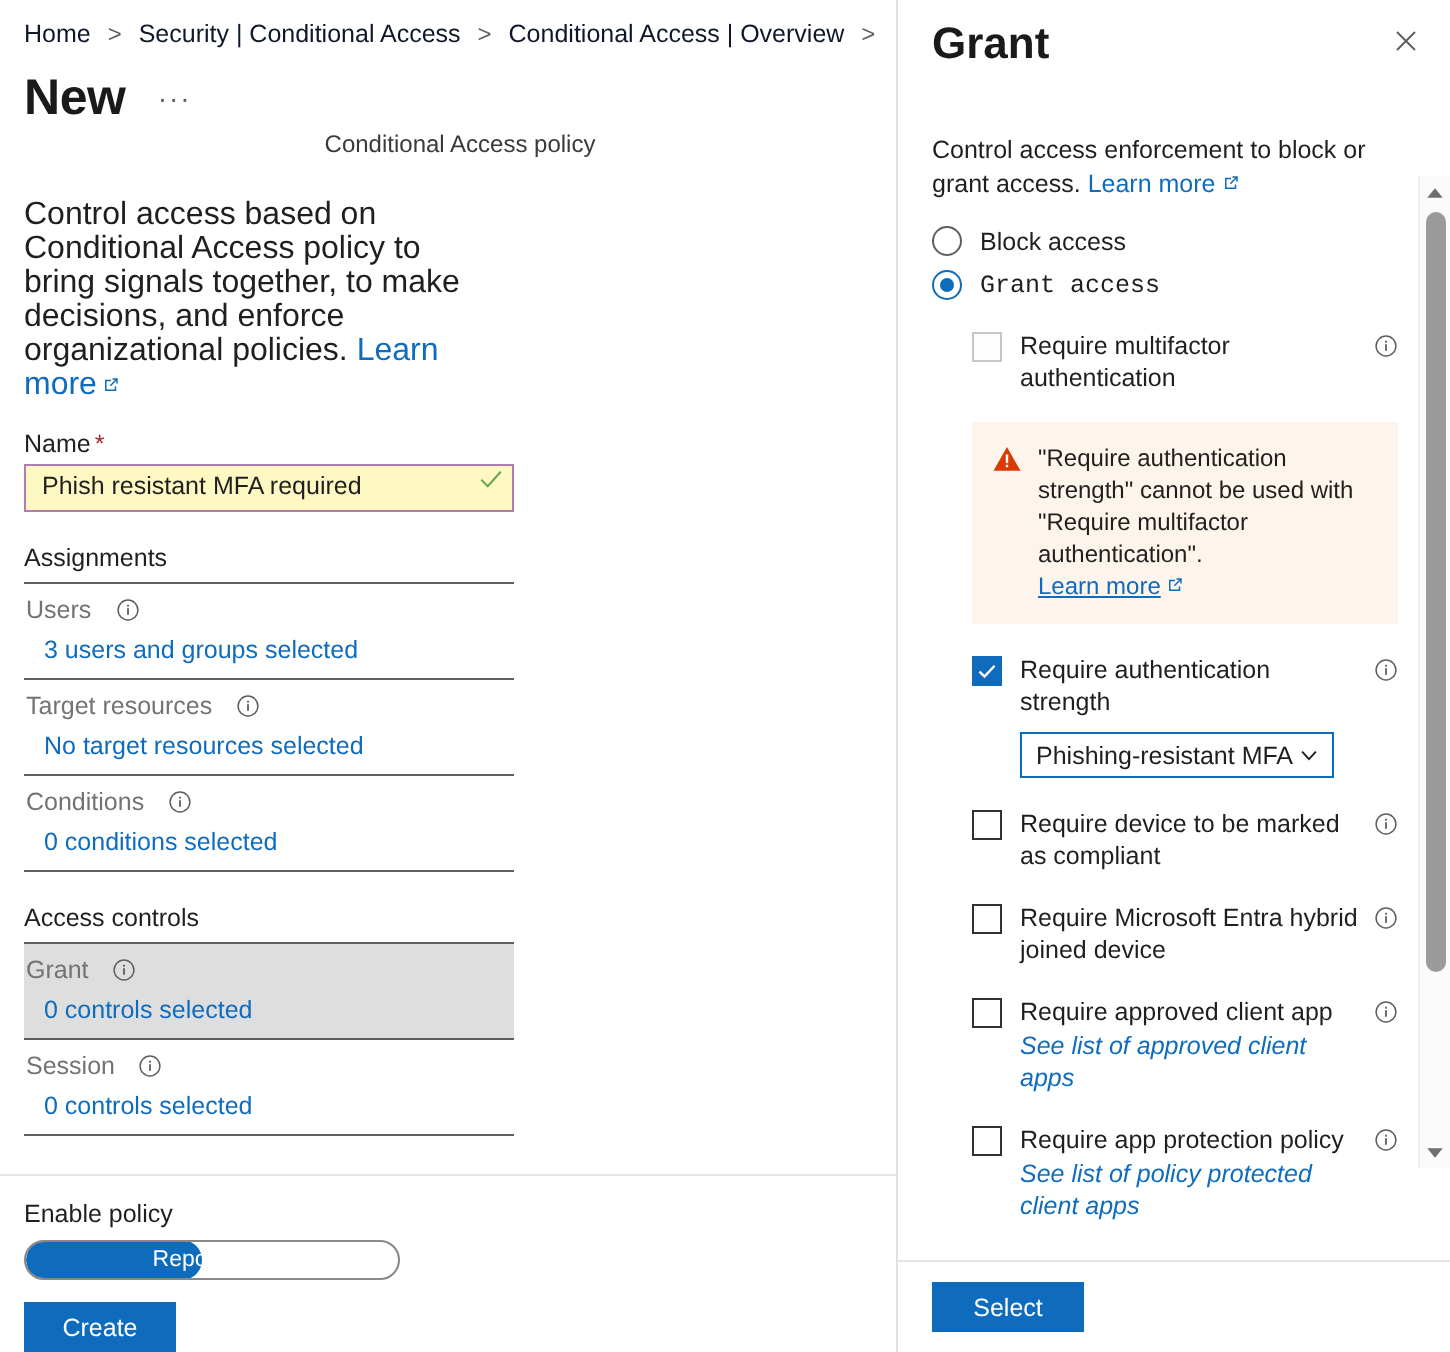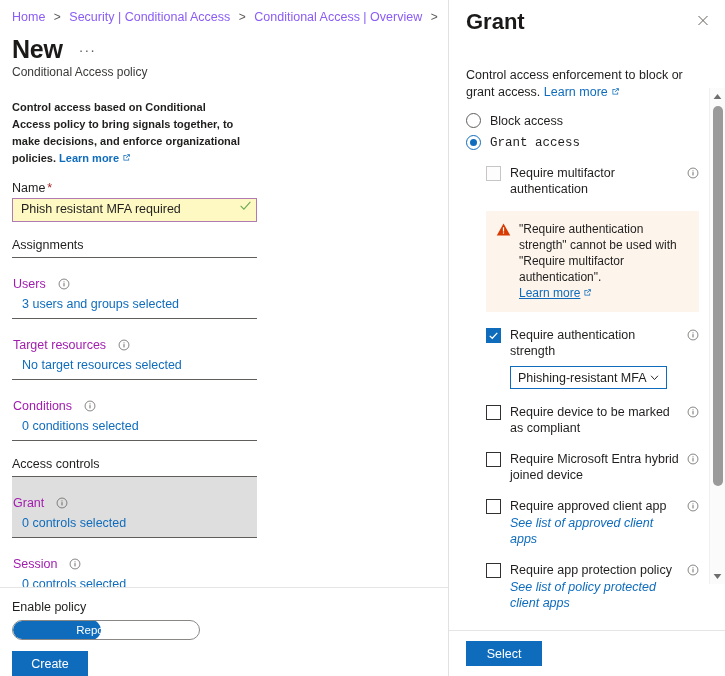--- a/index.html
+++ b/index.html
@@ -22,32 +22,32 @@
     display: flex; flex-direction: column;
   }
   .left-scroll { flex: 1 1 auto; overflow: hidden; padding: 0; }
 
   .breadcrumb {
     padding: 9px 0 0 12px;
     font-size: 12.5px;
     white-space: nowrap;
     line-height: 16px;
   }
-  .bc-link { color: #8b5cf6; cursor: pointer; }
+  .bc-link { color: #0f172a; cursor: pointer; }
   .bc-sep { color: #605e5c; margin: 0 5px; font-size: 12px; }
 
   .title-row { display: flex; align-items: baseline; padding: 9px 0 0 12px; }
   .page-title { font-size: 25px; font-weight: 600; color: #1b1a19; letter-spacing: -.2px; line-height: 30px; }
   .ellipsis-btn {
     margin-left: 16px; color: #605e5c; font-size: 14px; cursor: pointer;
     letter-spacing: 1px; position: relative; top: -3px;
   }
-  .subtitle { padding: 1px 0 0 12px; font-size: 12px; color: #3b3a39; }
-
-  .intro { padding: 20px 12px 0 12px; font-size: 11px; line-height: 17px; color: #201f1e; width: 252px; font-weight: bold; }
+  .subtitle { padding: 1px 0 0 12px; font-size: 12px; color: #3b3a39; text-align: center; }
+
+  .intro { padding: 20px 12px 0 12px; font-size: 16px; line-height: 17px; color: #201f1e; width: 252px; }
   .link { color: #0f6cbd; text-decoration: none; cursor: pointer; }
   .ext-ico { display: inline-block; width: 9px; height: 9px; margin-left: 3px; position: relative; top: 0px; }
 
   .field-label { padding: 14px 12px 3px 12px; font-size: 12.5px; color: #201f1e; }
   .req-star { color: #a4262c; margin-left: 2px; }
 
   .name-input-wrap {
     margin: 0 0 0 12px; width: 245px; height: 24px;
     border: 1px solid #b07bb0; background: #fef9c3;
     display: flex; align-items: flex-start; padding: 0 4px 17px 6px;
@@ -59,21 +59,21 @@
   }
   .check-ok { width: 13px; height: 13px; flex: 0 0 auto; }
 
   .section-head {
     margin: 16px 12px 0 12px; width: 245px;
     font-size: 12.5px; color: #201f1e;
     padding-bottom: 5px; border-bottom: 1px solid #605e5c;
   }
   .group { margin: 0 12px 0 12px; width: 245px; border-bottom: 1px solid #605e5c; padding: 6px 0 7px 0; }
   .group.selected { background: #dedede; border-bottom: 1px solid #605e5c; }
-  .group-title { font-size: 12.5px; color: #a21caf; display: flex; align-items: center; gap: 12px; padding-left: 1px; margin-top: 13px; }
+  .group-title { font-size: 12.5px; color: #737373; display: flex; align-items: center; gap: 12px; padding-left: 1px; }
   .group-value { font-size: 12.5px; color: #0f6cbd; margin-top: 6px; padding-left: 10px; cursor: pointer; }
   .info-ico { width: 12px; height: 12px; flex: 0 0 auto; cursor: pointer; }
 
   .left-footer-sep { border-top: 1px solid #e5e5e5; margin-top: auto; }
   .left-footer { padding: 12px 12px 0 12px; }
   .enable-label { font-size: 12.5px; color: #201f1e; margin-bottom: 6px; }
   .pill {
     width: 188px; height: 20px; border: 1px solid #8a8886; border-radius: 10px;
     display: flex; align-items: center; position: relative; background: #fff;
     overflow: hidden;

